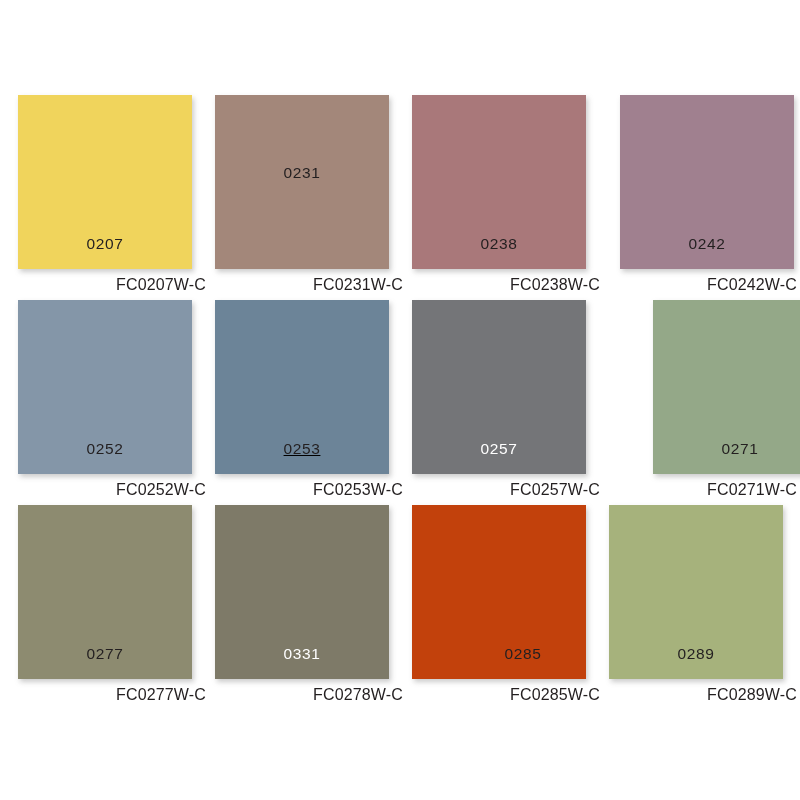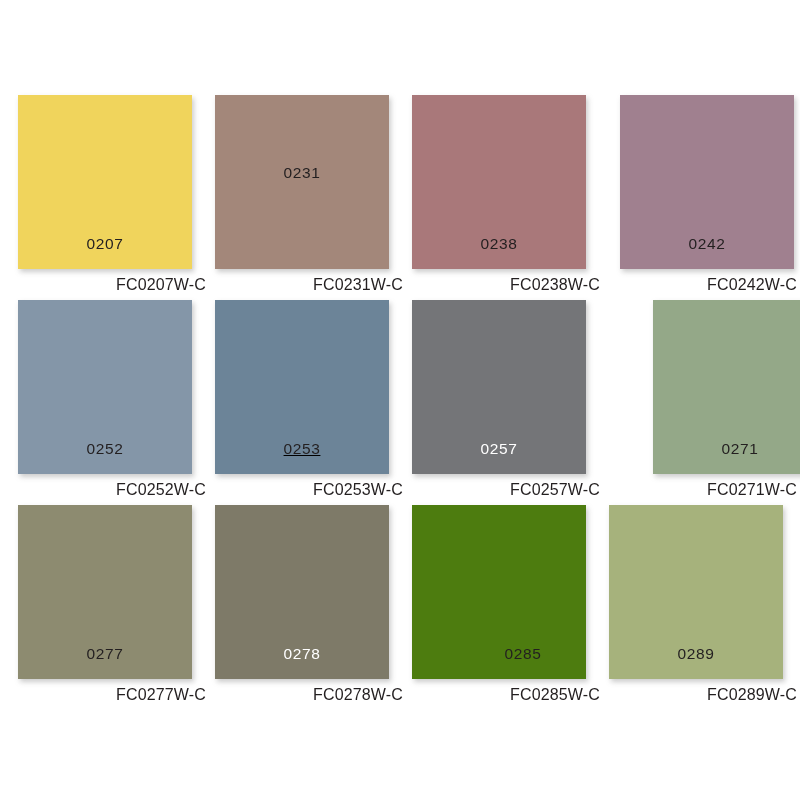--- a/index.html
+++ b/index.html
@@ -124,26 +124,26 @@
         <div class="swatch-caption">FC0271W-C</div>
       </div>
       <div class="swatch-cell">
         <div class="swatch-chip" style="background-color: rgb(141, 139, 112);">
           <span class="swatch-code code-dark">0277</span>
         </div>
         <div class="swatch-caption">FC0277W-C</div>
       </div>
       <div class="swatch-cell">
         <div class="swatch-chip" style="background-color: rgb(126, 122, 104);">
-          <span class="swatch-code code-light">0278</span>
+          <span class="swatch-code code-light">0331</span>
         </div>
         <div class="swatch-caption">FC0278W-C</div>
       </div>
       <div class="swatch-cell">
-        <div class="swatch-chip" style="background-color: #4d7c0f; padding-left: 48px;">
+        <div class="swatch-chip" style="background-color: #c2410c; padding-left: 48px;">
           <span class="swatch-code code-dark">0285</span>
         </div>
         <div class="swatch-caption">FC0285W-C</div>
       </div>
       <div class="swatch-cell">
         <div class="swatch-chip" style="background-color: rgb(166, 178, 124);">
           <span class="swatch-code code-dark">0289</span>
         </div>
         <div class="swatch-caption">FC0289W-C</div>
       </div>

